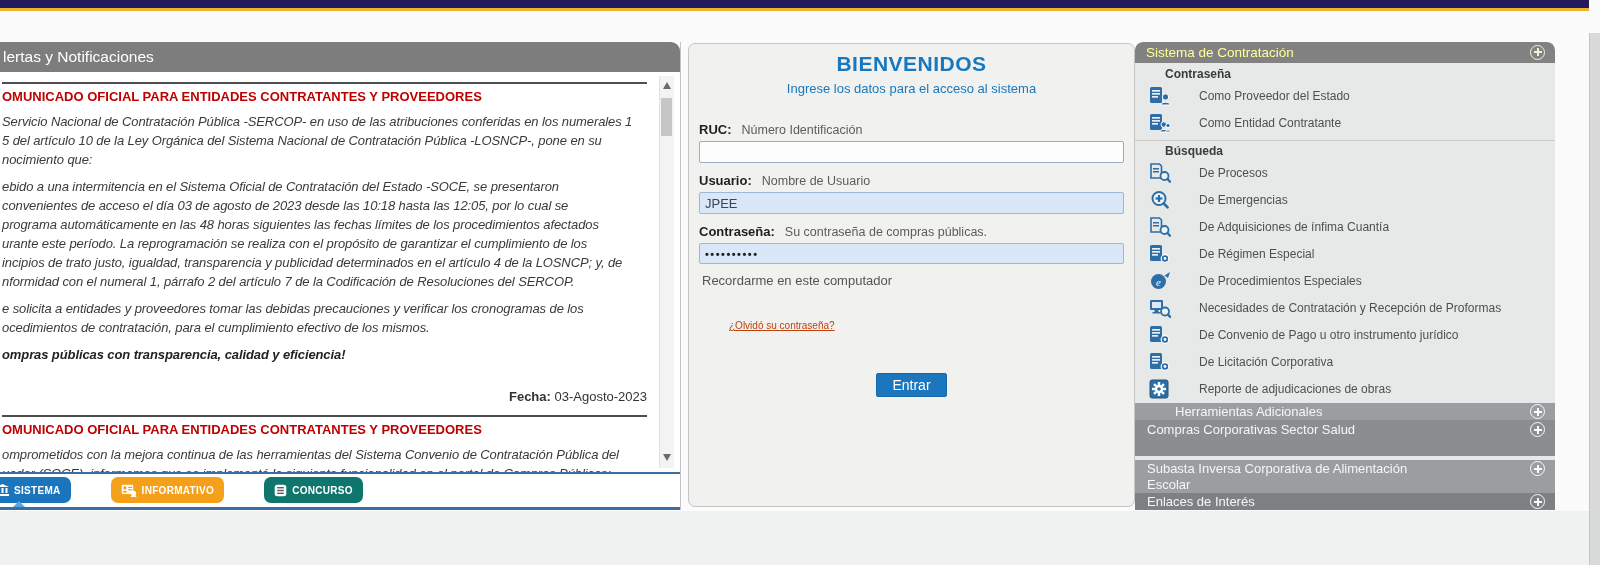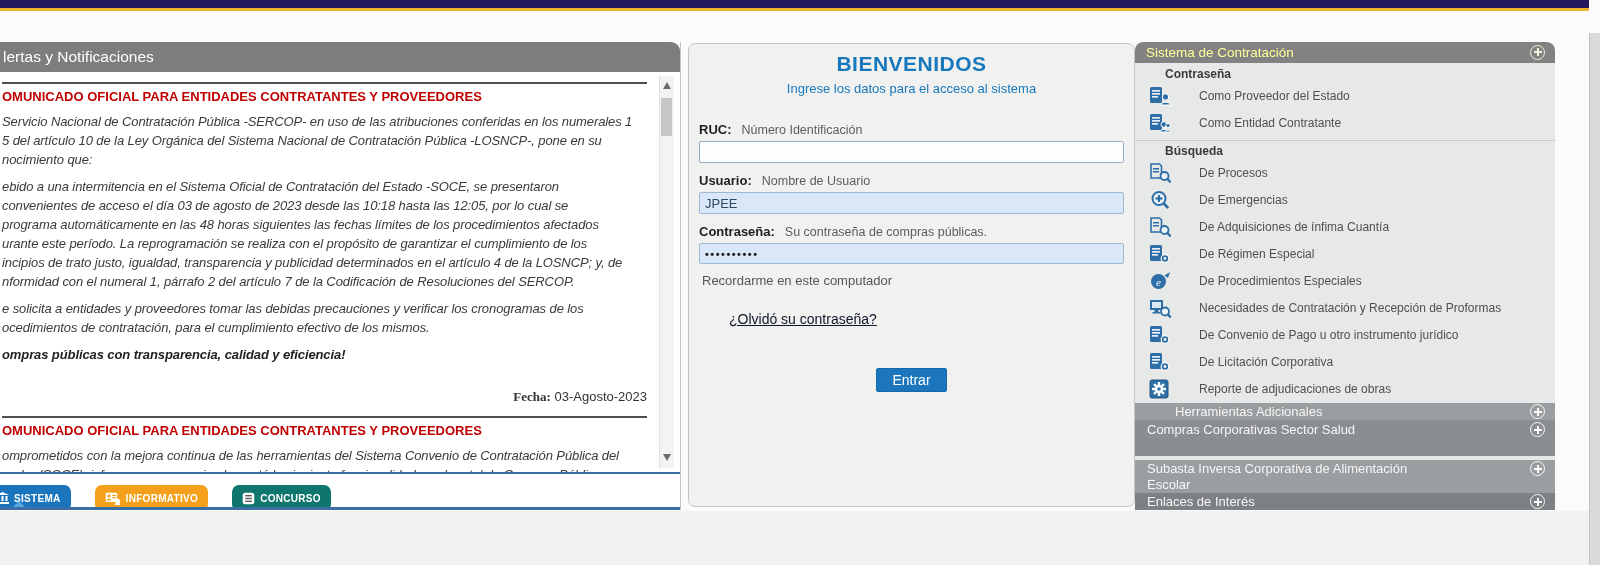--- a/index.html
+++ b/index.html
@@ -19,38 +19,38 @@
   .alerts-header{height:30px;background:#7d7d7d;border-radius:0 9px 0 0;color:#fff;
                  font-size:15.5px;line-height:30px;padding-left:3px;overflow:hidden;white-space:nowrap;}
   .alerts-body{position:absolute;left:0;top:30px;right:22px;bottom:38px;overflow:hidden;
                padding:10px 0 0 2px;color:#3a3a3a;font-size:13px;}
   .notice-sep{border:none;border-top:2px solid #4f4f4f;width:645px;margin:0 0 5px 0;}
   .notice-heading{color:#c00000;font-weight:bold;font-size:13px;margin:0 0 8px 0;white-space:nowrap;}
   .para{margin:0 0 8px 0;}
   .tline{line-height:19px;white-space:nowrap;letter-spacing:-0.1px;font-style:italic;}
   .emph{font-weight:bold;color:#222;margin-top:8px;white-space:nowrap;}
   .date-line{width:645px;text-align:right;margin-top:25px;color:#333;}
-  .date-line .b{font-weight:bold;font-family:Liberation Serif, serif;}
+  .date-line .b{font-weight:bold;}
   .sep2{margin-top:11px;}
 
   
   .alerts-scrollbar{position:absolute;top:34px;right:6px;width:15px;height:392px;
                     background:#f3f3f3;border-left:1px solid #e0e0e0;box-sizing:border-box;}
   .sb-up,.sb-down{position:absolute;left:0;width:100%;height:12px;cursor:pointer;}
   .sb-up{top:4px;} .sb-down{bottom:4px;}
   .sb-up::after,.sb-down::after{content:"";position:absolute;left:3px;
       border-left:4px solid transparent;border-right:4px solid transparent;}
   .sb-up::after{top:2px;border-bottom:7px solid #6b6b6b;}
   .sb-down::after{top:2px;border-top:7px solid #6b6b6b;}
   .sb-thumb{position:absolute;left:1px;top:22px;width:11px;height:38px;background:#c6c6c6;cursor:pointer;}
 
   
   .tabzone{position:absolute;left:0;right:0;bottom:0;height:33px;background:#fff;
            border-top:2px solid #3a6ea5;border-bottom:3px solid #3a6ea5;overflow:hidden;}
-  .tabrow{display:flex;gap:24px;padding-top:3px;margin-top:8px;}
+  .tabrow{display:flex;gap:40px;padding-top:3px;}
   .tab{display:flex;align-items:center;height:26px;padding:0 10px;border-radius:7px;
        color:#fff;font-weight:bold;font-size:10px;letter-spacing:.3px;cursor:pointer;white-space:nowrap;}
   .tab .ticon{display:inline-flex;margin-right:5px;}
   .tab-sistema{background:#1b75bc;margin-left:-14px;}
   .tab-informativo{background:#f5a01b;}
   .tab-concurso{background:#0f766e;}
   .tab-pointer{position:absolute;left:13px;bottom:0;width:0;height:0;
        border-left:6px solid transparent;border-right:6px solid transparent;
        border-bottom:6px solid #58a6dc;}
 
@@ -63,21 +63,21 @@
   .frow1{margin-top:26px;}
   .flabel{font-weight:bold;font-size:13px;color:#1f1f1f;}
   .fhint{font-size:12.5px;color:#5c5c5c;}
   .txt{display:block;width:100%;box-sizing:border-box;height:22px;margin-top:4px;
        border:1px solid #96aec6;background:#fdfdfd;border-radius:2px;font-size:13px;
        padding:1px 5px;color:#33475e;font-family:"Liberation Sans",sans-serif;}
   .txt.fill{background:#d9e7f8;border-color:#9db8d4;}
   .txt.pw{font-size:11px;font-weight:bold;letter-spacing:1.5px;color:#222;height:21px;}
   .gap10{margin-top:10px;}
   .remember{margin-top:9px;font-size:13px;color:#555;padding-left:3px;}
-  .forgot{margin-top:23px;margin-left:30px;font-size:14px;color:#0f172a;
+  .forgot{margin-top:32px;margin-left:30px;font-size:10px;color:#c2410c;
           text-decoration:underline;display:inline-block;cursor:pointer;}
   .btnrow{text-align:center;margin-top:40px;}
   .btn-entrar{background:#1b76bd;color:#fff;font-size:14px;border:1px solid #1668a8;
           border-radius:2px;padding:3px 15px;cursor:pointer;font-family:"Liberation Sans",sans-serif;}
 
   
   .menu{position:absolute;left:1135px;top:42px;width:420px;height:468px;background:#e7e9e9;
         border-radius:8px 8px 0 0;display:flex;flex-direction:column;overflow:hidden;}
   .menu-header{height:20px;background:#828282;border-radius:8px 8px 0 0;display:flex;
         align-items:center;justify-content:space-between;padding:1px 10px 1px 11px;cursor:pointer;}

